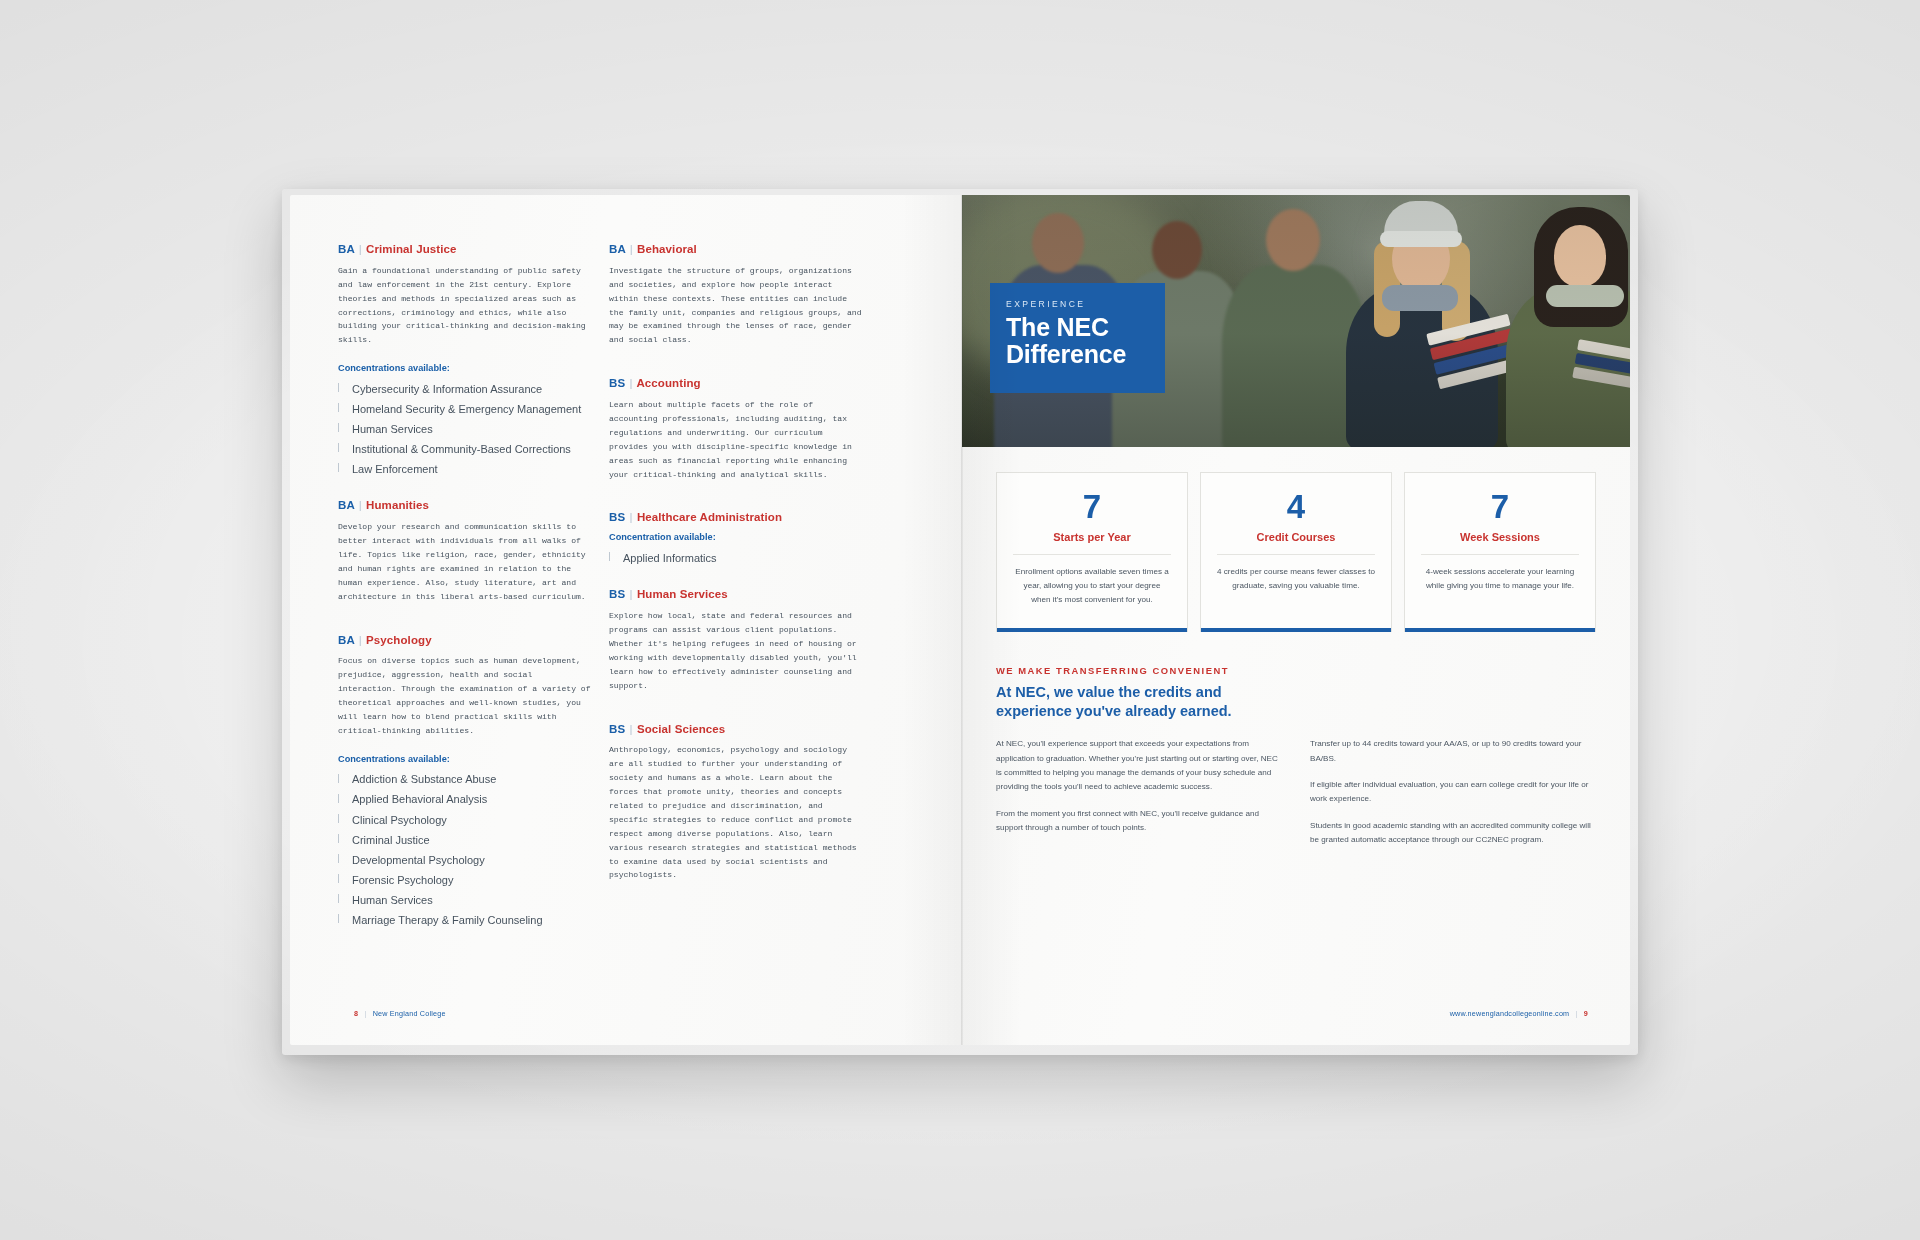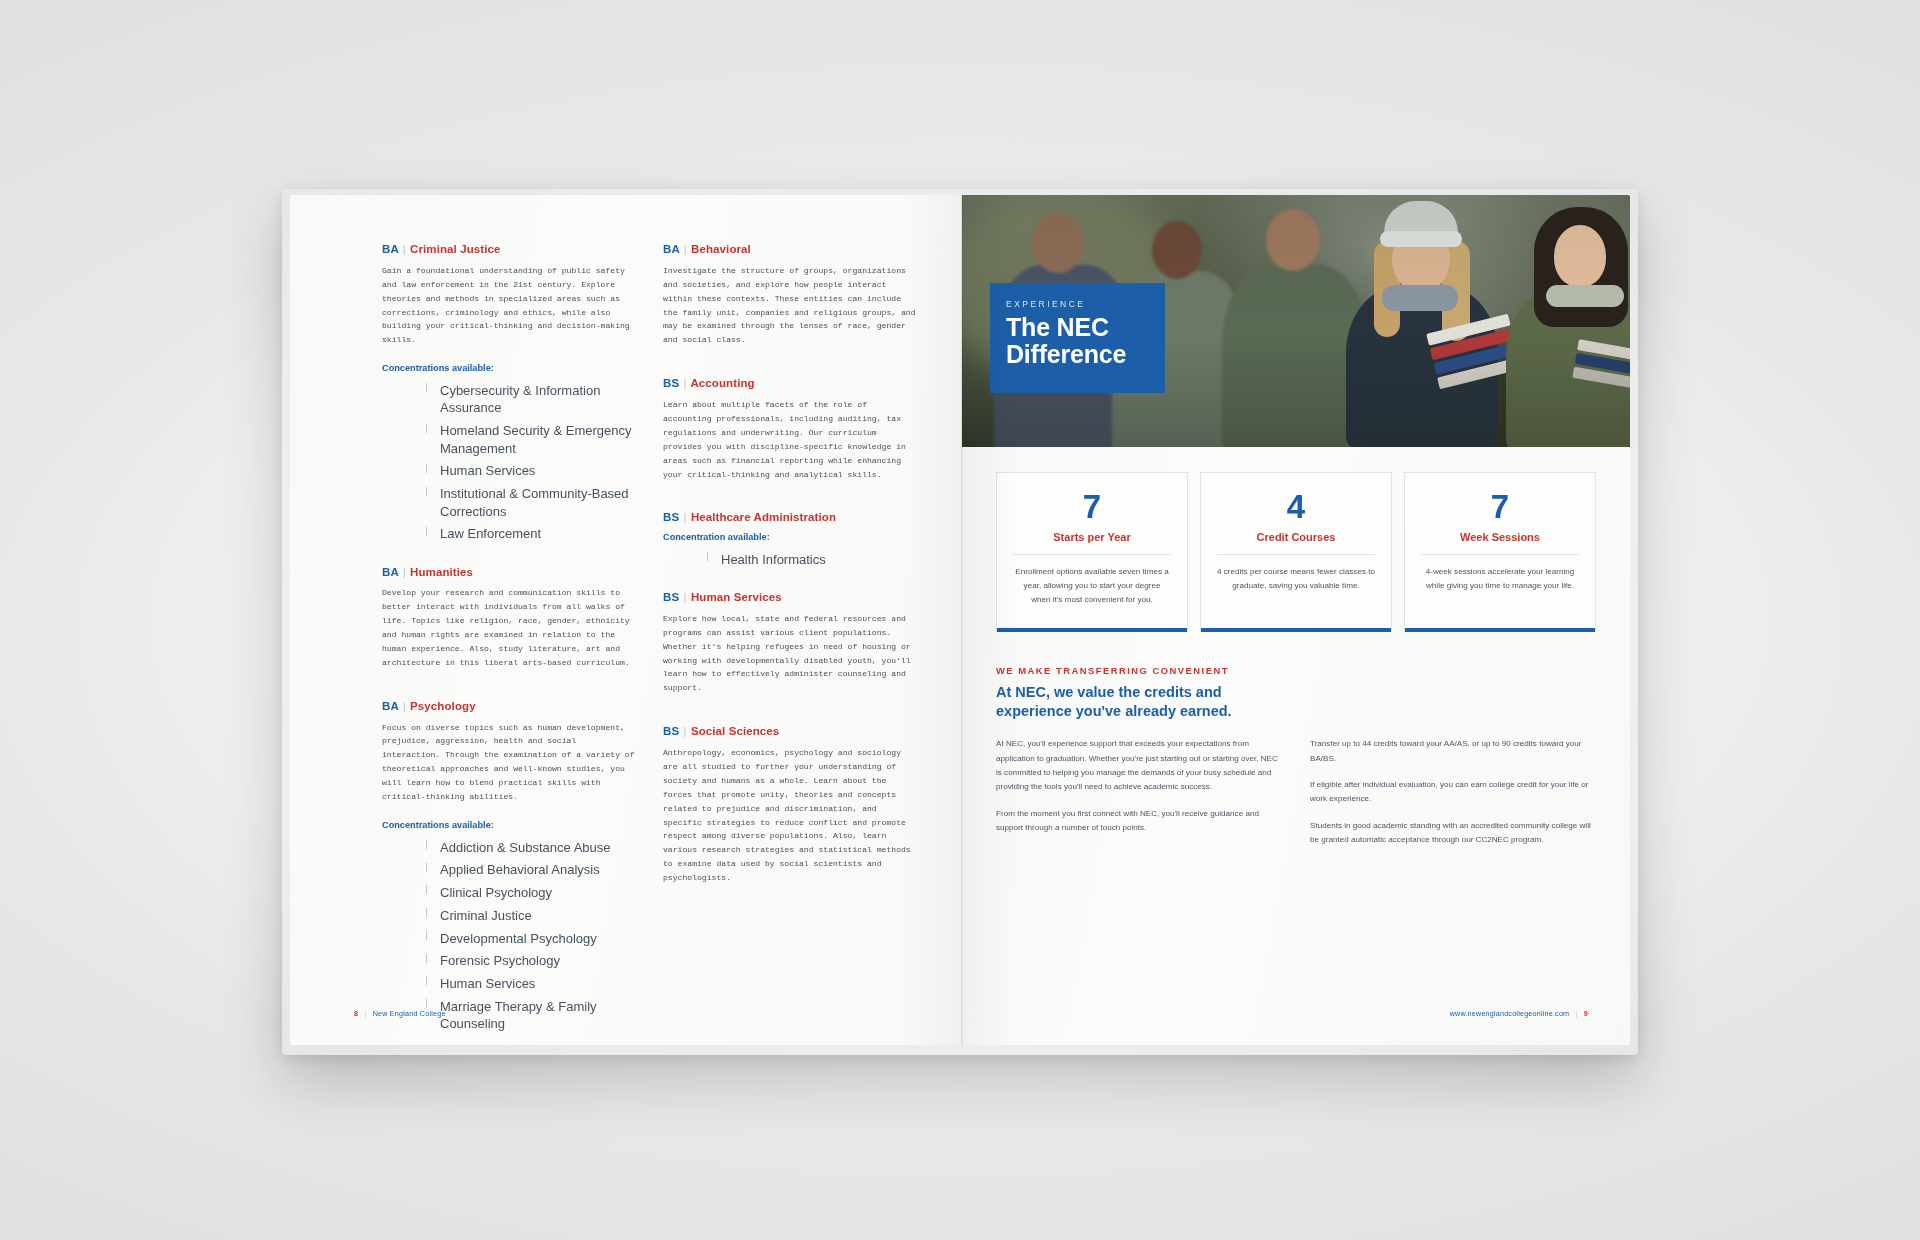--- a/index.html
+++ b/index.html
@@ -84,22 +84,21 @@
     pointer-events: none;
     z-index: 6;
   }
 
   
   .cols {
     position: absolute;
     left: 48px; top: 48px;
     width: 578px;
     display: flex;
-    gap: 28px;
-    justify-content: flex-end;
+    gap: 18px;
   }
   .col { width: 253px; }
 
   .prog-title {
     font-size: 11.5px;
     font-weight: bold;
     margin: 0 0 7px 0;
     letter-spacing: 0.1px;
     line-height: 1.2;
   }
@@ -117,26 +116,25 @@
 
   .conc-head {
     font-size: 9.2px;
     font-weight: bold;
     color: #1a5fa8;
     margin: 0 0 6px 0;
   }
 
   .conc-list { margin: 0 0 20px 0; padding: 0; list-style: none; }
   .conc-list li {
-    font-size: 13px;
+    font-size: 11px;
     color: #46525e;
     padding: 2.6px 0 2.6px 14px;
     position: relative;
     line-height: 1.35;
-    margin-left: 44px;
   }
   .conc-list li::before {
     content: "";
     position: absolute;
     left: 0; top: 4px;
     width: 1px; height: 9px;
     background: #bfc8d1;
   }
 
   .block { margin-bottom: 4px; }
@@ -424,21 +422,21 @@
         <div class="block-gap"></div>
 
         <div class="block">
           <p class="prog-title">
             <span class="deg">BS</span>
             <span class="bar">|</span>
             <span class="nm">Healthcare Administration</span>
           </p>
           <p class="conc-head">Concentration available:</p>
           <ul class="conc-list">
-            <li>Health Informatics</li>
+            <li>Applied Informatics</li>
           </ul>
         </div>
 
         <div class="block">
           <p class="prog-title">
             <span class="deg">BS</span>
             <span class="bar">|</span>
             <span class="nm">Human Services</span>
           </p>
           <p class="prog-body">Explore how local, state and federal resources and programs can assist various client populations. Whether it's helping refugees in need of housing or working with developmentally disabled youth, you'll learn how to effectively administer counseling and support.</p>

